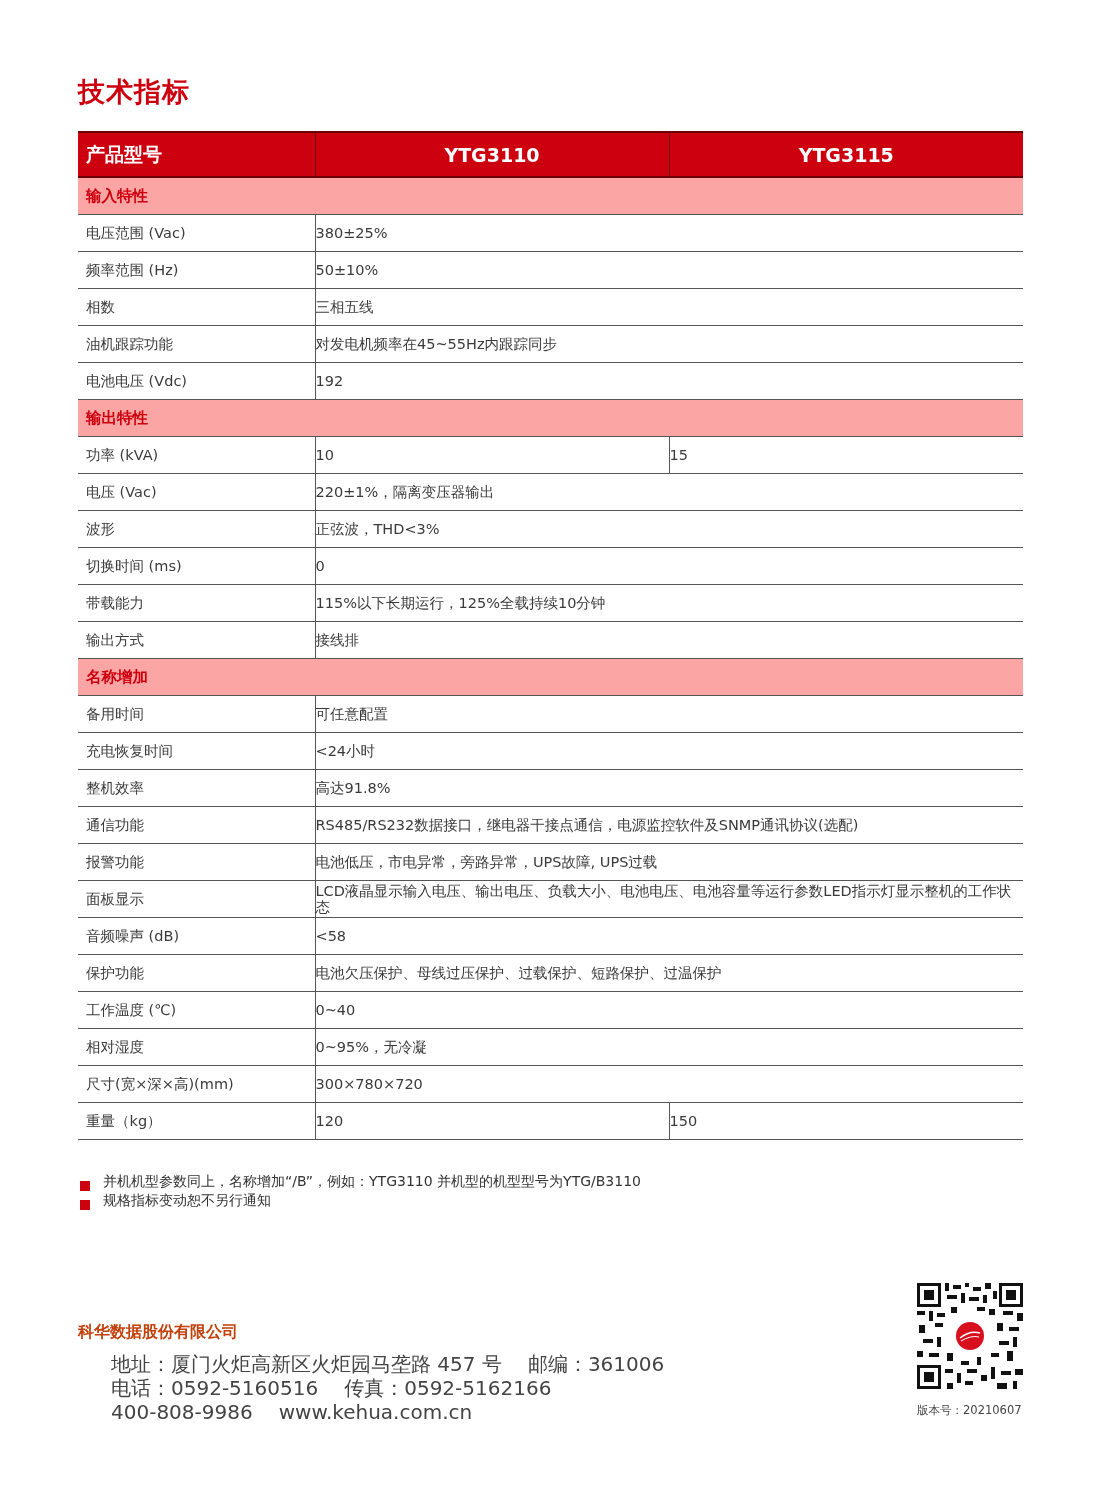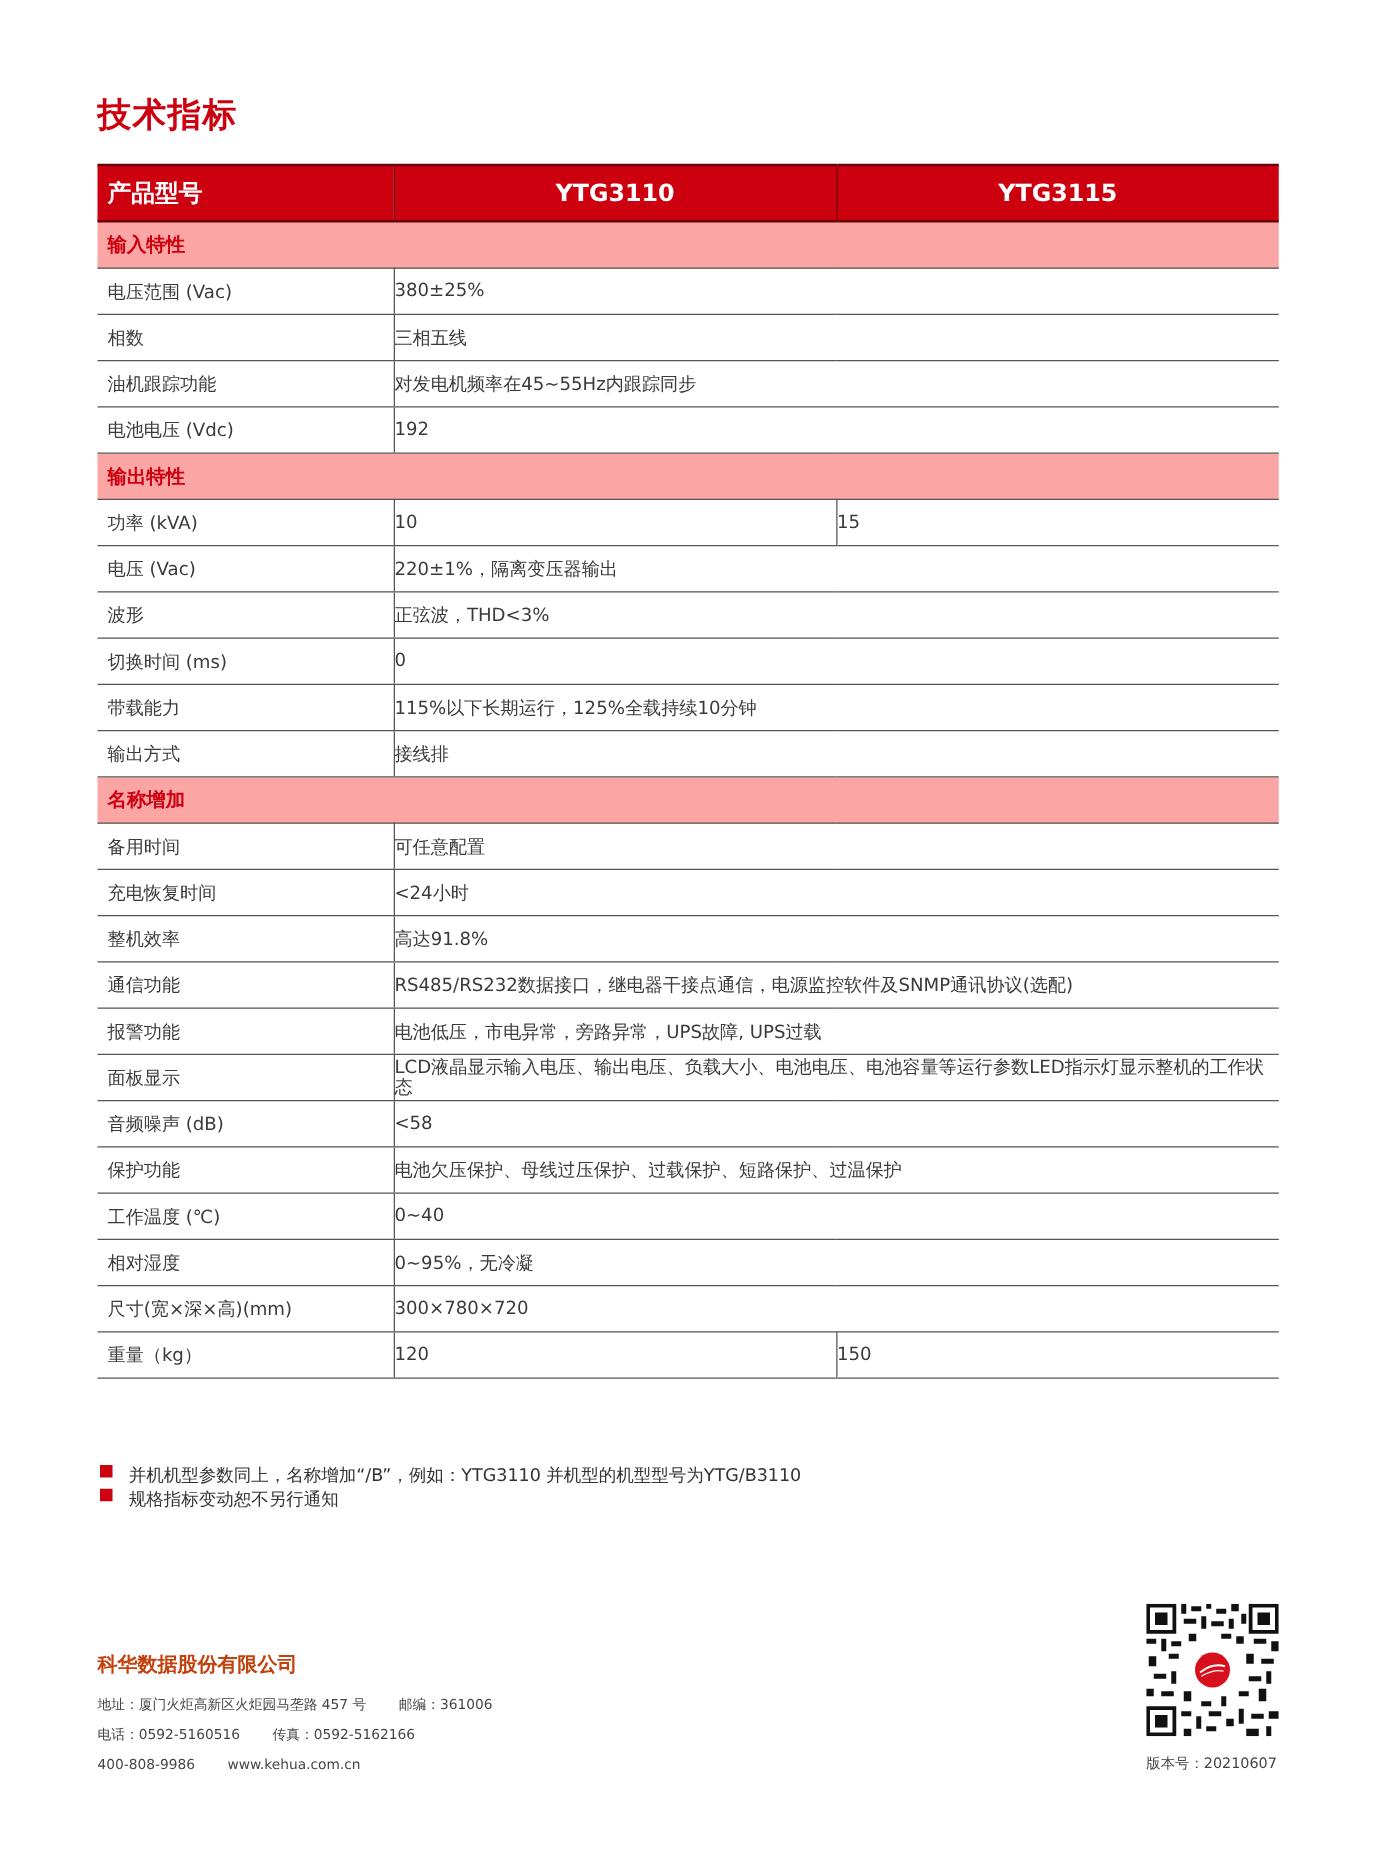--- a/index.html
+++ b/index.html
@@ -9,25 +9,25 @@
   table.spec td { height: 36px; padding: 0; font-size: 14.5px; color: #3a3a3a; border-bottom: 1.5px solid #555555; vertical-align: middle; }
   table.spec tr.head td { height: 43px; background: #cc000f; color: #ffffff; font-weight: bold; font-size: 19px; border-top: 2px solid #6b0008; border-bottom: 2px solid #6b0008; }
   table.spec tr.head td.label { padding-left: 8px; text-align: left; }
   table.spec tr.head td.model { text-align: center; border-left: 1.5px solid #6b0008; }
   table.spec tr.section td { background: #fca5a5; color: #cc000f; font-weight: bold; font-size: 15.5px; padding-left: 8px; border-bottom: 1.5px solid #555555; }
   table.spec td.label { padding-left: 8px; text-align: left; }
   table.spec td.value { text-align: left; border-left: 1.5px solid #555555; }
   table.spec tr.tall td { height: 36px; }
   table.spec tr.tall td.value { line-height: 16px; font-size: 14.5px; }
   .notes { position: absolute; left: 80px; top: 1172px; font-size: 14px; color: #333333; }
-  .note { display: flex; align-items: flex-start; height: 19px; }
+  .note { display: flex; align-items: flex-end; height: 19px; }
   .note .bullet { width: 10px; height: 10px; background: #cc000f; margin-right: 13px; flex: none; }
   .footer { position: absolute; left: 78px; top: 1322px; color: #444444; }
   .footer .company { font-size: 16px; font-weight: bold; color: #c2410c; margin-bottom: 9px; }
-  .footer .line { font-size: 11px; height: 24px; line-height: 24px; }
+  .footer .line { font-size: 20px; height: 24px; line-height: 24px; margin-left: 33px; }
   .footer .gap { display: inline-block; width: 26px; }
   .qr { position: absolute; left: 917px; top: 1283px; width: 106px; height: 106px; }
   .version { position: absolute; left: 917px; top: 1403px; font-size: 11.5px; color: #444444; }
 </style>
 </head>
 <body>
 
 <div class="page-title">技术指标</div>
 
 <table class="spec">
@@ -42,20 +42,24 @@
       <td class="model">YTG3110</td>
       <td class="model">YTG3115</td>
     </tr>
 
     <tr class="section">
       <td colspan="3">输入特性</td>
     </tr>
     <tr>
       <td class="label">电压范围 (Vac)</td>
       <td class="value" colspan="2">380±25%</td>
+    </tr>
+    <tr>
+      <td class="label">频率范围 (Hz)</td>
+      <td class="value" colspan="2">50±10%</td>
     </tr>
     <tr>
       <td class="label">相数</td>
       <td class="value" colspan="2">三相五线</td>
     </tr>
     <tr>
       <td class="label">油机跟踪功能</td>
       <td class="value" colspan="2">对发电机频率在45~55Hz内跟踪同步</td>
     </tr>
     <tr>

